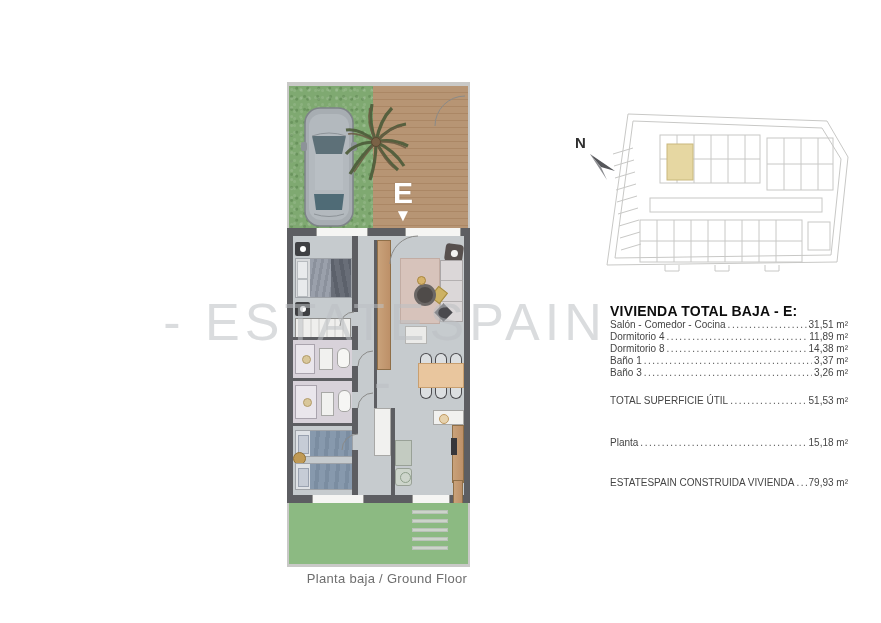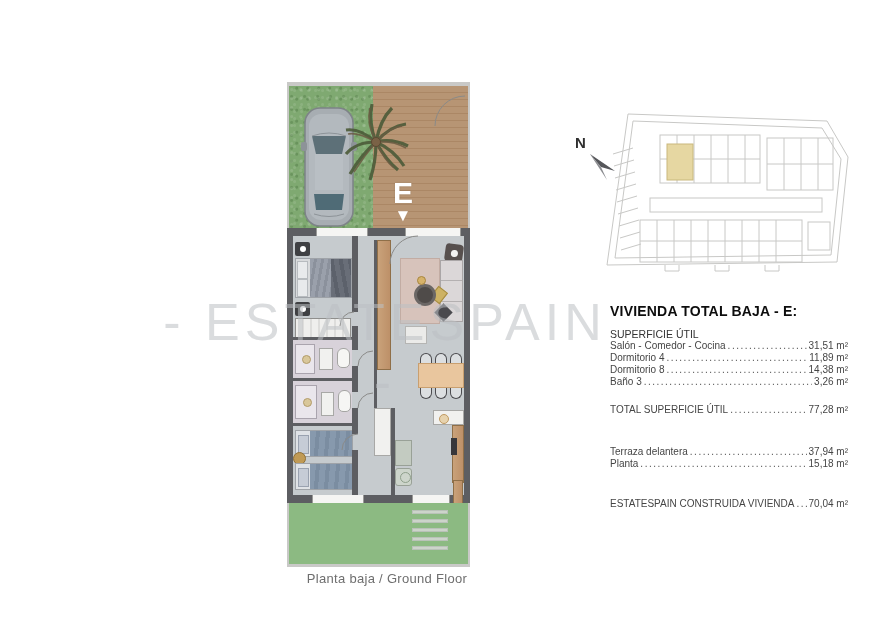--- a/index.html
+++ b/index.html
@@ -245,62 +245,61 @@
     <rect x="203" y="120" width="22" height="28"></rect>
 
     <path d="M60,163 v6 h14 v-6 M110,163 v6 h14 v-6 M160,163 v6 h14 v-6"></path>
   </g>
 
   <rect x="62" y="42" width="26" height="36" fill="#e6d7a2" stroke="#c9b87c" stroke-width="1"></rect>
 </svg>
 
 <div id="details" class="abs">
   <h1>VIVIENDA TOTAL BAJA - E:</h1>
-  <div class="section-label">SUPERFICIE ÚTIL</div>
 
   <div class="rows">
     <div class="row">
       <span class="lbl">Salón - Comedor - Cocina</span>
         <span class="dots"></span>
         <span class="val">31,51 m²</span>
     </div>
     <div class="row">
       <span class="lbl">Dormitorio 4</span>
         <span class="dots"></span>
         <span class="val">11,89 m²</span>
     </div>
     <div class="row">
       <span class="lbl">Dormitorio 8</span>
         <span class="dots"></span>
         <span class="val">14,38 m²</span>
+    </div>
+    <div class="row">
+      <span class="lbl">Baño 1</span>
+        <span class="dots"></span>
+        <span class="val">3,37 m²</span>
     </div>
     <div class="row">
       <span class="lbl">Baño 3</span>
         <span class="dots"></span>
         <span class="val">3,26 m²</span>
     </div>
   </div>
 
   <div class="row mt16">
     <span class="lbl">TOTAL SUPERFICIE ÚTIL</span>
       <span class="dots"></span>
-      <span class="val">77,28 m²</span>
+      <span class="val">51,53 m²</span>
   </div>
 
   <div class="rows mt30">
-    <div class="row">
-      <span class="lbl">Terraza delantera</span>
-        <span class="dots"></span>
-        <span class="val">37,94 m²</span>
-    </div>
     <div class="row">
       <span class="lbl">Planta</span>
         <span class="dots"></span>
         <span class="val">15,18 m²</span>
     </div>
   </div>
 
   <div class="row mt28">
     <span class="lbl">ESTATESPAIN CONSTRUIDA VIVIENDA</span>
       <span class="dots"></span>
-      <span class="val">70,04 m²</span>
+      <span class="val">79,93 m²</span>
   </div>
 </div>
 
 </body></html>

